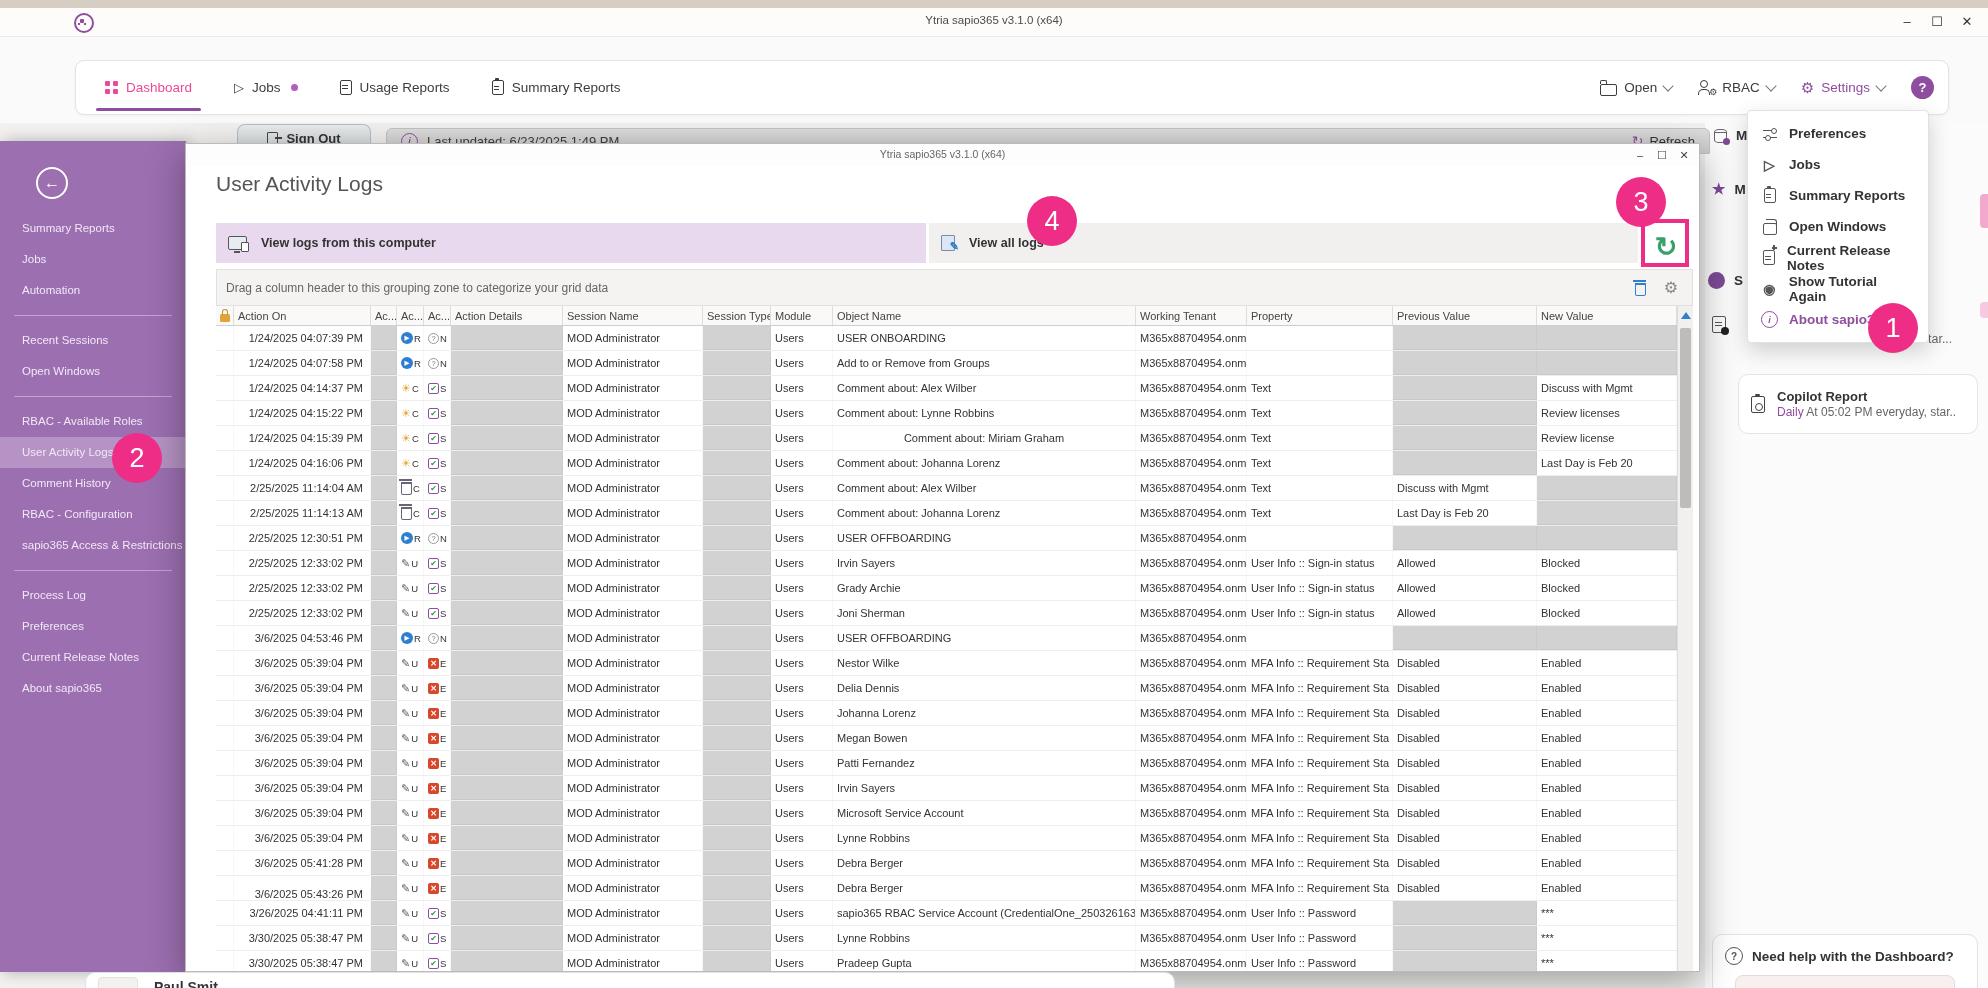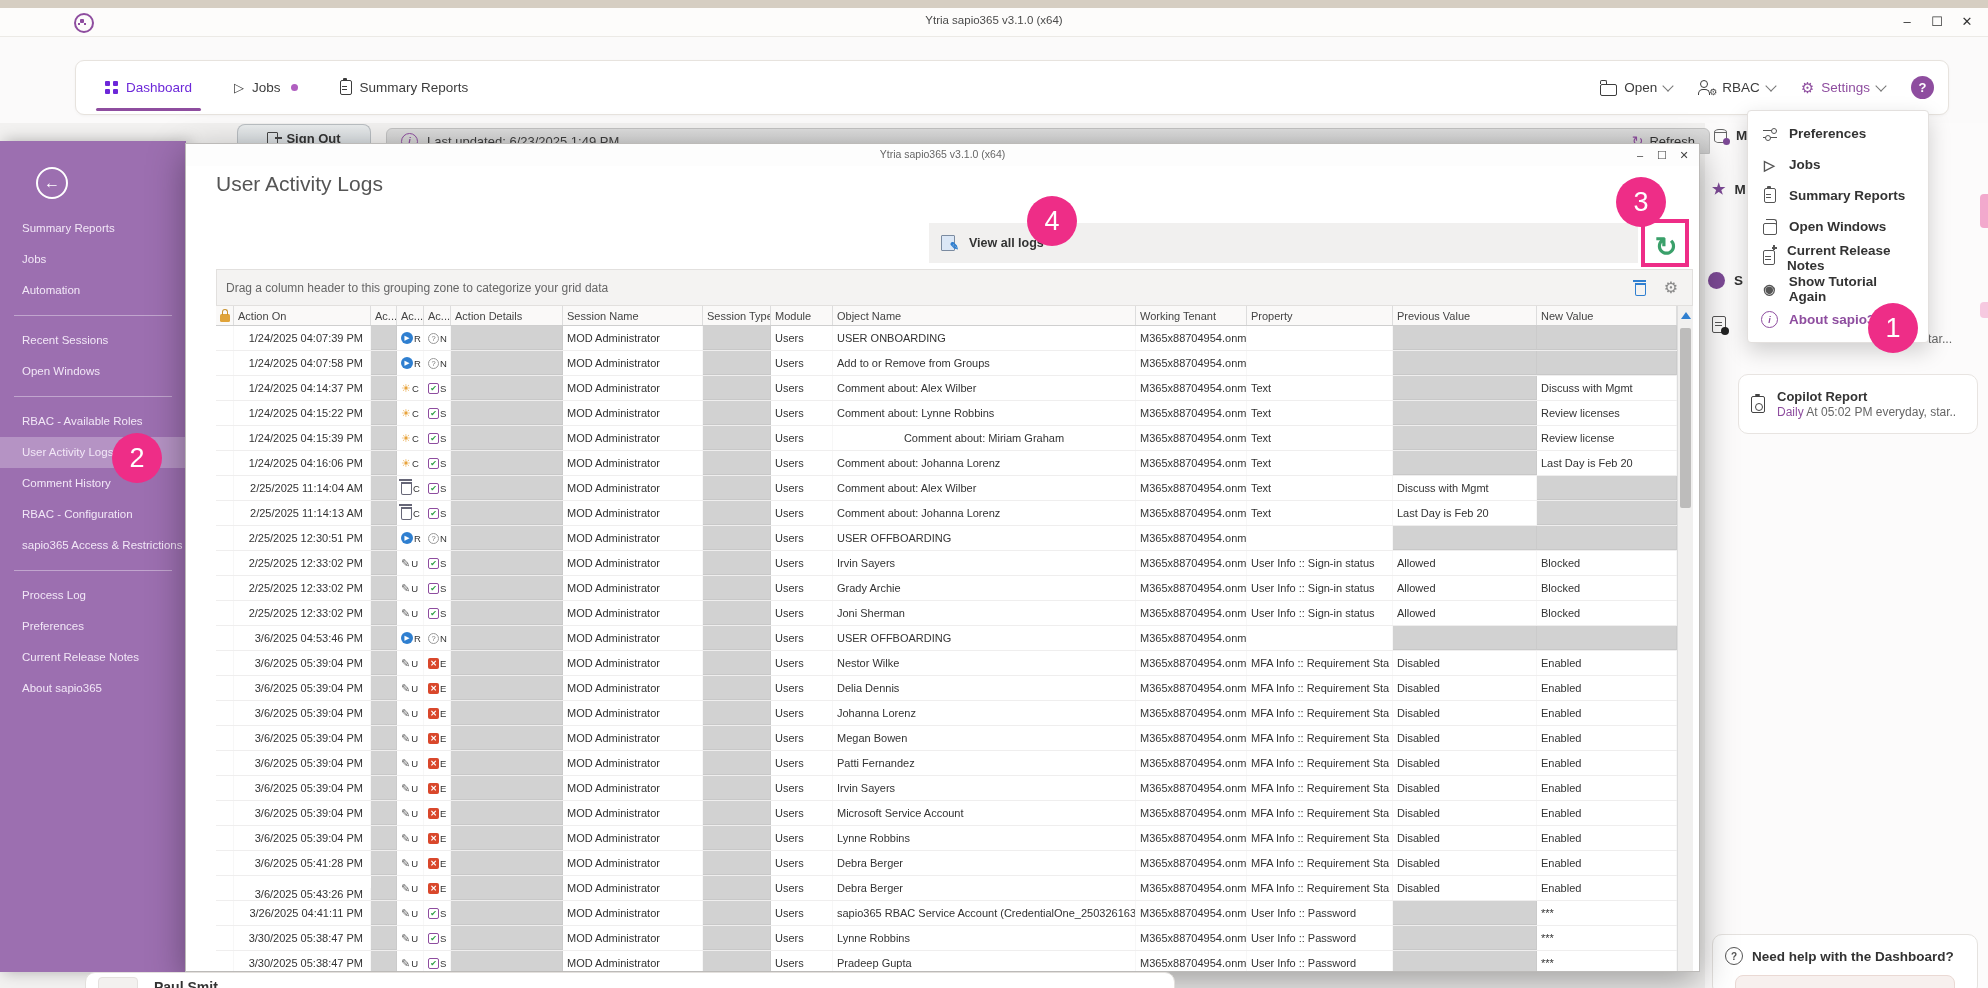--- a/index.html
+++ b/index.html
@@ -12,21 +12,21 @@
   .app-logo::before{content:"";position:absolute;left:4px;top:4px;width:4px;height:4px;background:#8e4d9f;border-radius:1px;box-shadow:-3px 3px 0 -1px #8e4d9f,3px 3px 0 -1px #8e4d9f;}
   .win-title{position:absolute;left:0;right:0;top:6px;text-align:center;font-size:11.5px;color:#4a4a4a;}
   .win-ctrls{position:absolute;right:6px;top:2px;display:flex;}
   .win-ctrls span{width:30px;text-align:center;font-size:13px;color:#333;line-height:24px;}
   .content-bg{position:absolute;left:0;top:115px;width:100%;height:865px;background:#f2f1f0;}
   .right-bg{position:absolute;left:1705px;top:115px;width:283px;height:865px;background:#fcfbfb;}
   
   .toolbar{position:absolute;left:75px;top:52px;width:1872px;height:53px;background:#fff;border:1px solid #e7e3de;border-radius:9px;box-shadow:0 1px 3px rgba(0,0,0,.04);}
   .tb-tabs{position:absolute;left:8px;top:0;height:100%;display:flex;}
   .tb-tab{position:relative;display:flex;align-items:center;gap:8px;padding:0 21px;font-size:13.5px;color:#3c3c3c;cursor:default;}
-  .tb-tab.active{color:#6d28d9;}
+  .tb-tab.active{color:#ec4899;}
   .tb-tab.active::after{content:"";position:absolute;left:12px;right:12px;bottom:3px;height:3px;border-radius:2px;background:#8e4d9f;}
   .tb-dot{width:7px;height:7px;border-radius:50%;background:#b05fc0;margin-left:2px;}
   .tb-right{position:absolute;right:14px;top:0;height:100%;display:flex;align-items:center;gap:26px;}
   .tb-btn{display:flex;align-items:center;gap:7px;font-size:13.5px;color:#3c3c3c;}
   .tb-btn.accent{color:#8e4d9f;}
   .chev{width:7px;height:7px;border-right:1.6px solid #777;border-bottom:1.6px solid #777;transform:rotate(45deg);margin-top:-4px;}
   .help-btn{width:23px;height:23px;border-radius:50%;background:#8e4d9f;color:#fff;font-size:13px;font-weight:bold;display:flex;align-items:center;justify-content:center;}
   
   .gi{display:inline-flex;align-items:center;justify-content:center;flex:none;}
   .i-grid{position:relative;width:13px;height:13px;}
@@ -167,20 +167,24 @@
         <div class="tb-tab active">
           <span class="gi i-grid"></span>
           <span>Dashboard</span>
         </div>
         <div class="tb-tab">
           <span class="gi" style="font-size: 13px;">▷</span>
           <span>Jobs</span>
           <span class="tb-dot"></span>
         </div>
         <div class="tb-tab">
+          <span class="gi i-doc"></span>
+          <span>Usage Reports</span>
+        </div>
+        <div class="tb-tab">
           <span class="gi i-clip"></span>
           <span>Summary Reports</span>
         </div>
       </div>
     <div class="tb-right" id="tb-right">
         <div class="tb-btn">
           <span class="gi i-folder"></span>
           <span>Open</span>
           <span class="chev"></span>
         </div>
@@ -286,20 +290,24 @@
   <div class="in-titlebar">
     <div class="in-title">Ytria sapio365 v3.1.0 (x64)</div>
     <div class="in-ctrls">
       <span>–</span>
       <span>☐</span>
       <span>✕</span>
     </div>
   </div>
   <div class="in-heading">User Activity Logs</div>
 
+  <div class="in-tab local">
+    <span class="gi i-monitor"></span>
+    <span>View logs from this computer</span>
+  </div>
   <div class="in-tab all">
     <span class="gi i-page-pencil">
         <span class="pencil-over">✎</span>
       </span>
     <span>View all logs</span>
   </div>
   <div class="refresh-btn">
       <span>↻</span>
     </div>
 

